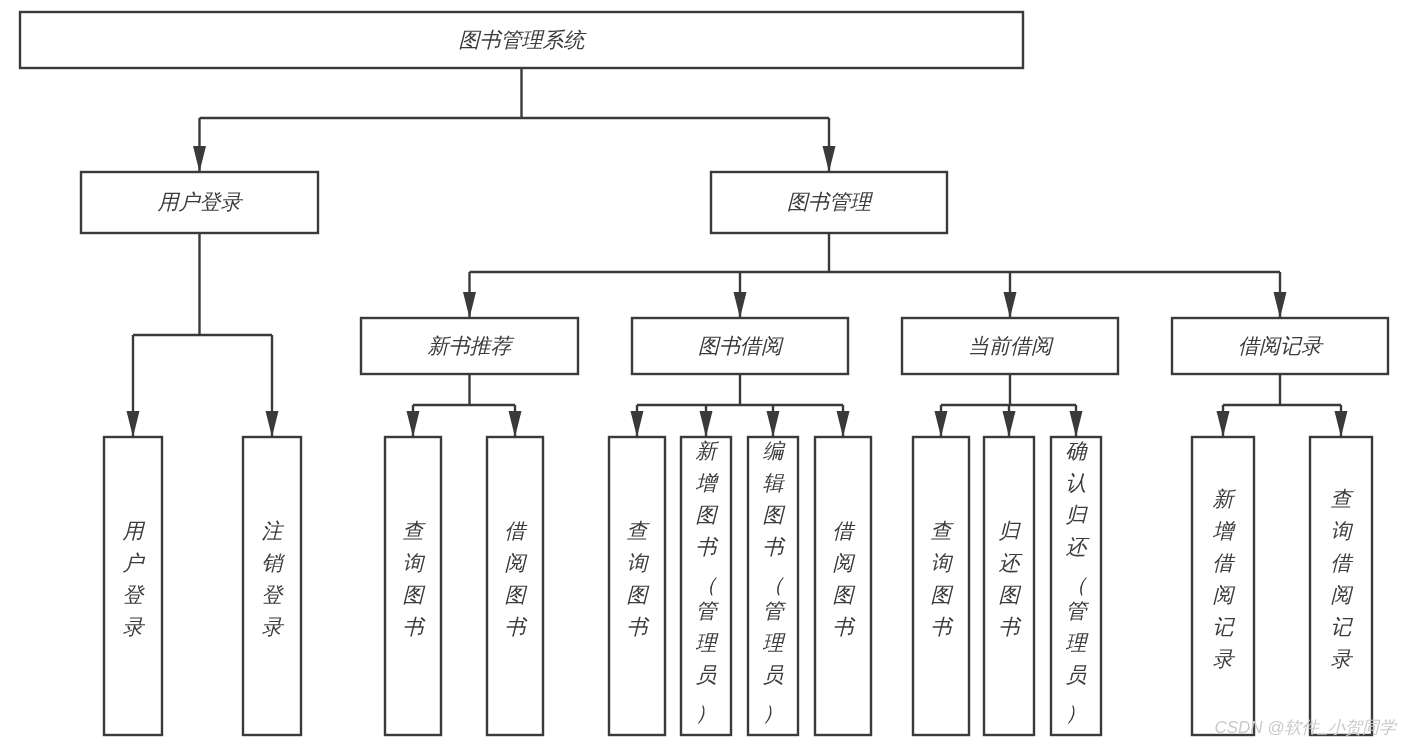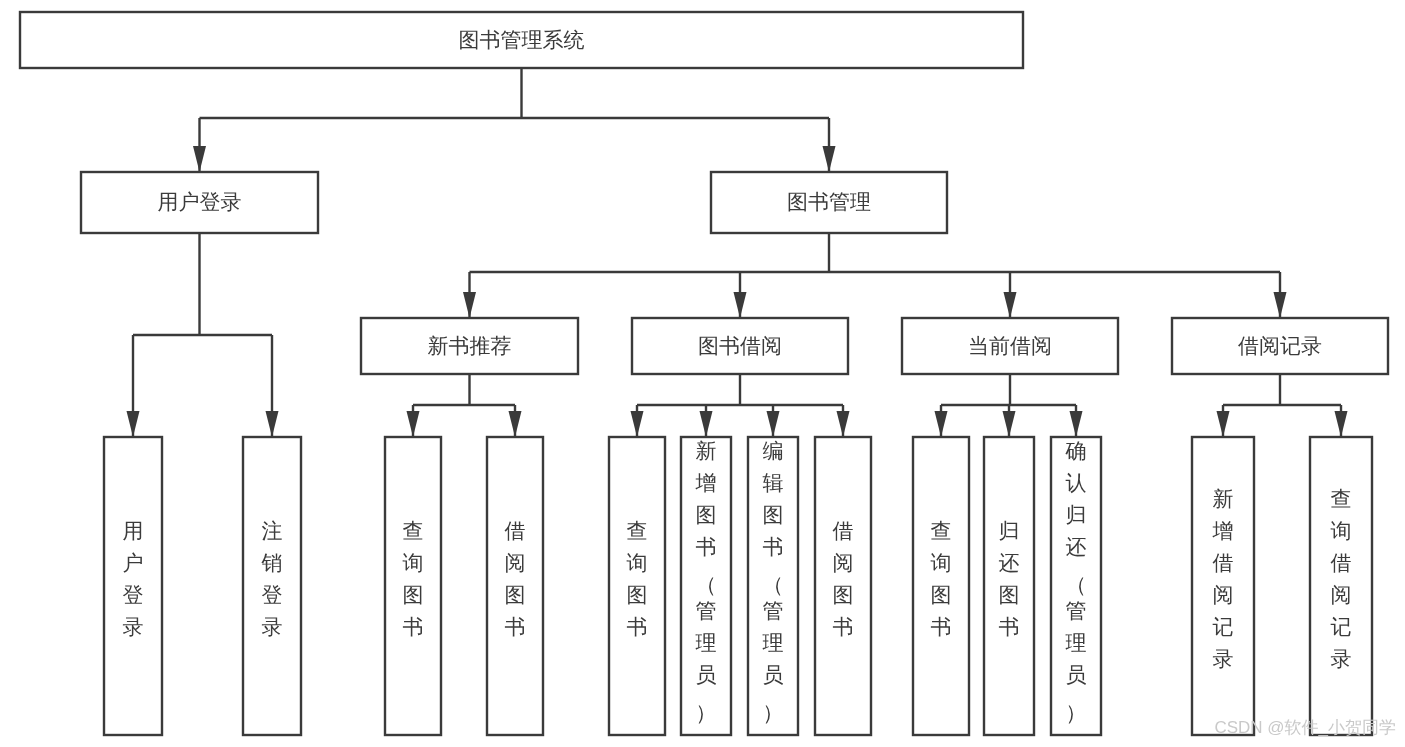--- a/index.html
+++ b/index.html
@@ -10,20 +10,21 @@
   }
   body {
     font-family: "Liberation Sans", "DejaVu Sans", sans-serif;
   }
   #diagram-root {
     position: relative;
     width: 1405px;
     height: 747px;
     background: #ffffff;
     overflow: hidden;
+    font-style: italic;
   }
   svg.diagram-canvas {
     position: absolute;
     left: 0;
     top: 0;
     width: 1405px;
     height: 747px;
     display: block;
   }
   .node-box {

